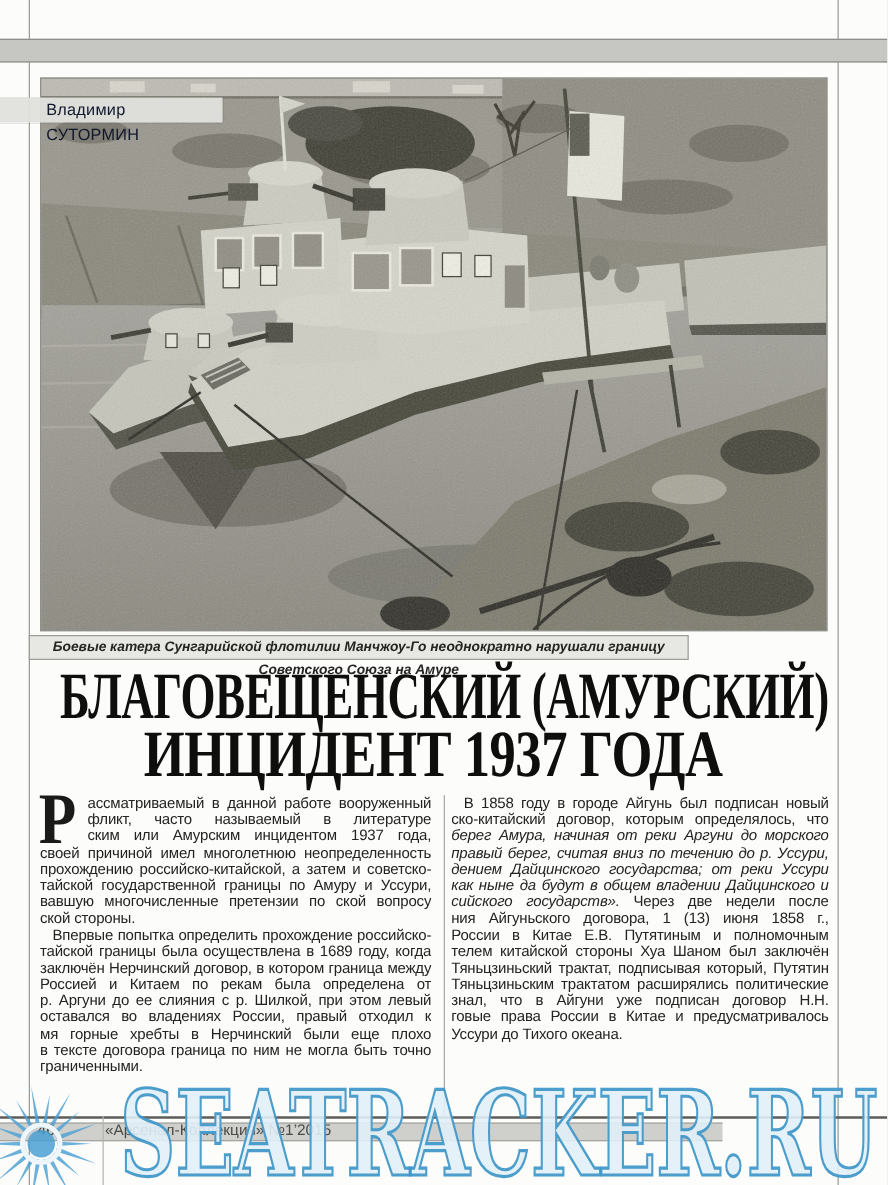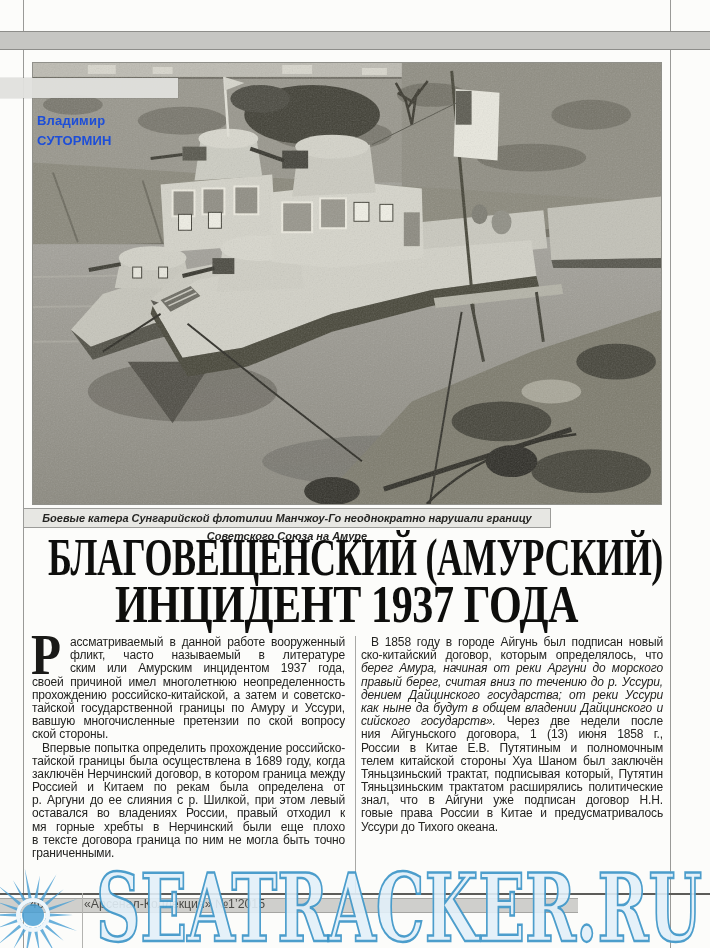--- a/index.html
+++ b/index.html
@@ -5,21 +5,21 @@
   html,body{margin:0;padding:0;background:#e9e9e7;}
   #page{position:relative;width:710px;height:948px;background:#fcfcfa;overflow:hidden;
         font-family:"Liberation Sans",sans-serif;}
   
   .vline{position:absolute;width:1px;background:#9a9a97;}
   .hband{position:absolute;left:0;width:710px;top:31px;height:17px;background:#c6c6c3;
          border-top:1px solid #8d8d8a;border-bottom:1px solid #8d8d8a;}
   
   #badge{position:absolute;left:0;top:78px;width:178px;height:20px;background:rgba(224,224,221,0.95);
          z-index:12;box-shadow:0 0 1px rgba(90,90,90,.6);}
-  #badge span{display:block;padding-left:37px;font-size:13px;font-weight:bold;color:#1d4ed8;line-height:20px;letter-spacing:.2px;margin-top:33px;}
+  #badge span{display:block;padding-left:37px;font-size:13px;font-weight:normal;color:#0f172a;line-height:20px;letter-spacing:.2px;}
   
   #photo{position:absolute;left:32px;top:62px;width:630px;height:443px;background:#a1a098;border:1px solid #90908a;box-sizing:border-box;}
   
   #caption{position:absolute;left:23px;top:508px;width:528px;height:20px;background:#e7e7e3;
            border:1px solid #9c9c99;box-sizing:border-box;text-align:center;
            font-size:11px;font-weight:bold;font-style:italic;color:#252523;line-height:18px;}
   
   .title-line{position:absolute;white-space:nowrap;font-family:"Liberation Serif",serif;
               font-weight:bold;color:#0e0e0c;font-size:53px;line-height:1;transform-origin:left top;letter-spacing:-0.5px;}
   #title1{left:48px;top:531px;}

